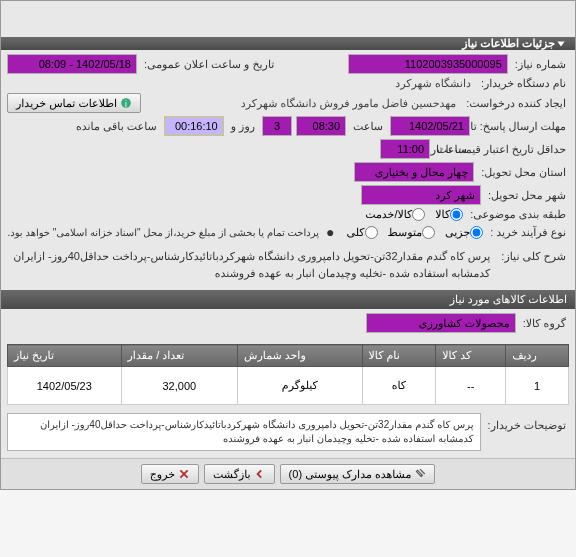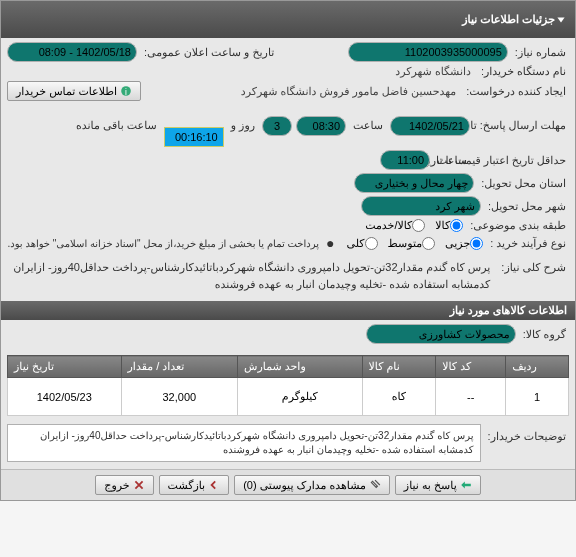--- a/index.html
+++ b/index.html
@@ -1,29 +1,29 @@
 <!DOCTYPE html>
 <html dir="rtl" lang="fa"><head>
 <meta charset="utf-8">
 <style>
 * { box-sizing: border-box; margin: 0; padding: 0; }
 body { font-family: Tahoma, Arial, sans-serif; font-size: 11px; background: #f5f5f5; direction: rtl; }
 
 .window { width: 576px; background: #e8e8e8; border: 1px solid #999; margin: 0 auto; }
 
-.header-bar { background: linear-gradient(#6a6a6a, #4a4a4a); color: #fff; padding: 12px 8px; font-weight: bold; display: flex; align-items: flex-end; }
-.sub-header { background: linear-gradient(#6a6a6a, #4a4a4a); color: #fff; padding: 3px 8px; font-weight: bold; font-size: 11px; }
+.header-bar { background: linear-gradient(#6a6a6a, #4a4a4a); color: #fff; padding: 0 8px; font-weight: bold; display: flex; align-items: flex-end; margin-top: 36px; }
+.sub-header { background: linear-gradient(#6a6a6a, #4a4a4a); color: #fff; padding: 3px 8px; font-weight: normal; font-size: 11px; }
 
 .section { background: #e8e8e8; padding: 4px 6px; }
 .row { display: flex; align-items: center; margin-bottom: 3px; gap: 4px; }
 
 .label { color: #333; font-size: 11px; white-space: nowrap; padding: 0 3px; }
 .field { background: #fff; border: 1px solid #b0b0b0; padding: 2px 5px; font-size: 11px; height: 20px; display: inline-flex; align-items: center; }
-.field-gray { background: #0f766e; border-radius: 10px; }
-.field-caution { background: #0ea5e9; border-color: #cccc66; margin-top: 23px; }
+.field-gray { background: #a21caf; }
+.field-caution { background: #c4b5fd; border-color: #cccc66; }
 
 .btn { background: linear-gradient(#f8f8f8, #d8d8d8); border: 1px solid #999; padding: 2px 8px; font-size: 11px; cursor: pointer; border-radius: 2px; height: 20px; display: inline-flex; align-items: center; gap: 3px; }
 
 .radio-group { display: inline-flex; gap: 10px; align-items: center; }
 .radio-item { display: inline-flex; align-items: flex-start; gap: 0; }
 .radio-item input { margin: 0; }
 
 .desc-text { background: #e8e8e8; padding: 6px 8px; font-size: 11px; color: #333; line-height: 1.5; }
 
 .table-wrap { padding: 4px 6px; }
@@ -183,26 +183,20 @@
   <div class="section">
     <div class="row" style="align-items:flex-start">
       <span class="label" style="padding-top:6px">توضیحات خریدار:</span>
       <div class="long-text" style="flex:1;margin:0">پرس کاه گندم مقدار32تن-تحویل دامپروری دانشگاه شهرکردباتائیدکارشناس-پرداخت حداقل40روز- ازایران کدمشابه استفاده شده -تخلیه وچیدمان انبار به عهده فروشنده</div>
     </div>
   </div>
 
   <div class="footer">
     <button class="btn">
       <svg class="icon-svg" viewBox="0 0 10 10">
-          <path d="M1 5 L4 2 L4 4 L9 4 L9 6 L4 6 L4 8 Z" fill="#2a7"></path>
-        </svg>
-      <span>پاسخ به نیاز</span>
-    </button>
-    <button class="btn">
-      <svg class="icon-svg" viewBox="0 0 10 10">
           <path d="M3 2 L7 6 L6 7 L2 3 Z M5 1 L9 5" stroke="#555" fill="none" stroke-width="1"></path>
         </svg>
       <span>مشاهده مدارک پیوستی (0)</span>
     </button>
     <button class="btn">
       <svg class="icon-svg" viewBox="0 0 10 10">
           <path d="M6 2 L3 5 L6 8" stroke="#a33" fill="none" stroke-width="1.5"></path>
         </svg>
       <span>بازگشت</span>
     </button>

